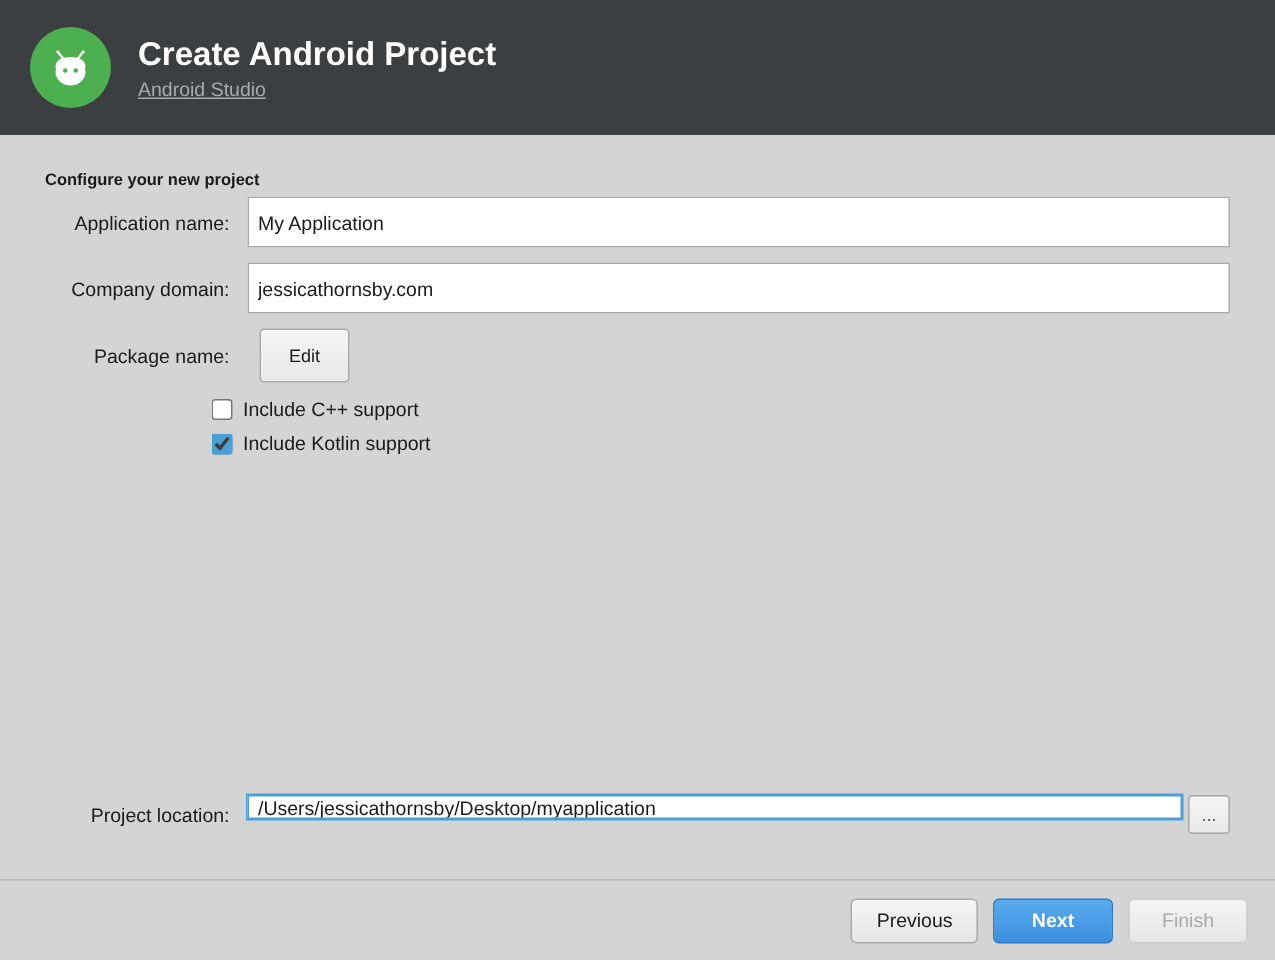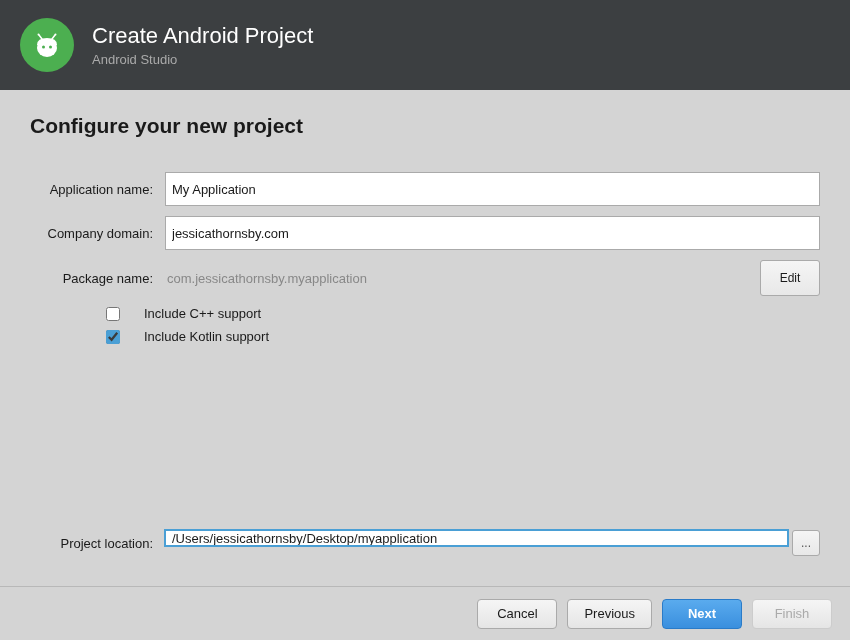--- a/index.html
+++ b/index.html
@@ -52,42 +52,43 @@
 
     .header-text {
       display: flex;
       flex-direction: column;
       gap: 3px;
     }
 
     .header-title {
       color: #ffffff;
       font-size: 22px;
-      font-weight: 400;
+      font-weight: 700;
     }
 
     .header-subtitle {
       color: #aaaaaa;
       font-size: 13px;
+      text-decoration: underline;
     }
 
     
     .main-content {
       flex: 1;
       background: #d4d4d4;
       padding: 24px 30px 20px 30px;
       display: flex;
       flex-direction: column;
     }
 
     .section-title {
-      font-size: 21px;
+      font-size: 11px;
       font-weight: 700;
       color: #1a1a1a;
-      margin-bottom: 34px;
+      margin-bottom: 5px;
     }
 
     .form-area {
       display: flex;
       flex-direction: column;
       gap: 0;
     }
 
     .form-row {
       display: flex;
@@ -140,23 +141,23 @@
       display: flex;
       align-items: center;
       justify-content: center;
       margin-left: 8px;
       flex-shrink: 0;
     }
 
     .checkbox-row {
       display: flex;
       align-items: center;
-      margin-left: 76px;
+      margin-left: 111px;
       margin-bottom: 8px;
-      gap: 24px;
+      gap: 7px;
     }
 
     .checkbox-row input[type="checkbox"] {
       width: 14px;
       height: 14px;
       cursor: pointer;
       accent-color: #4a9fd5;
     }
 
     .checkbox-label {
@@ -294,21 +295,20 @@
         <input class="form-input" type="text" value="My Application" style="">
       </div>
 
       <div class="form-row">
         <label class="form-label">Company domain:</label>
         <input class="form-input" type="text" value="jessicathornsby.com" style="">
       </div>
 
       <div class="form-row package-row">
         <label class="form-label">Package name:</label>
-        <span class="package-value">com.jessicathornsby.myapplication</span>
         <button class="edit-button">Edit</button>
       </div>
 
       <div class="checkbox-row">
         <input type="checkbox" id="cpp-checkbox" style="">
         <label class="checkbox-label" for="cpp-checkbox">Include C++ support</label>
       </div>
 
       <div class="checkbox-row">
         <input type="checkbox" id="kotlin-checkbox" checked="" style="">
@@ -323,19 +323,18 @@
       <label class="form-label">Project location:</label>
       <div class="location-input-wrapper">
         <input class="location-input" type="text" value="/Users/jessicathornsby/Desktop/myapplication" style="">
         <button class="browse-button">...</button>
       </div>
     </div>
 
   </div>
 
   <div class="footer">
-    <button class="btn btn-default">Cancel</button>
     <button class="btn btn-default">Previous</button>
     <button class="btn btn-primary">Next</button>
     <button class="btn btn-disabled">Finish</button>
   </div>
 
 </div>
 
 </body></html>

